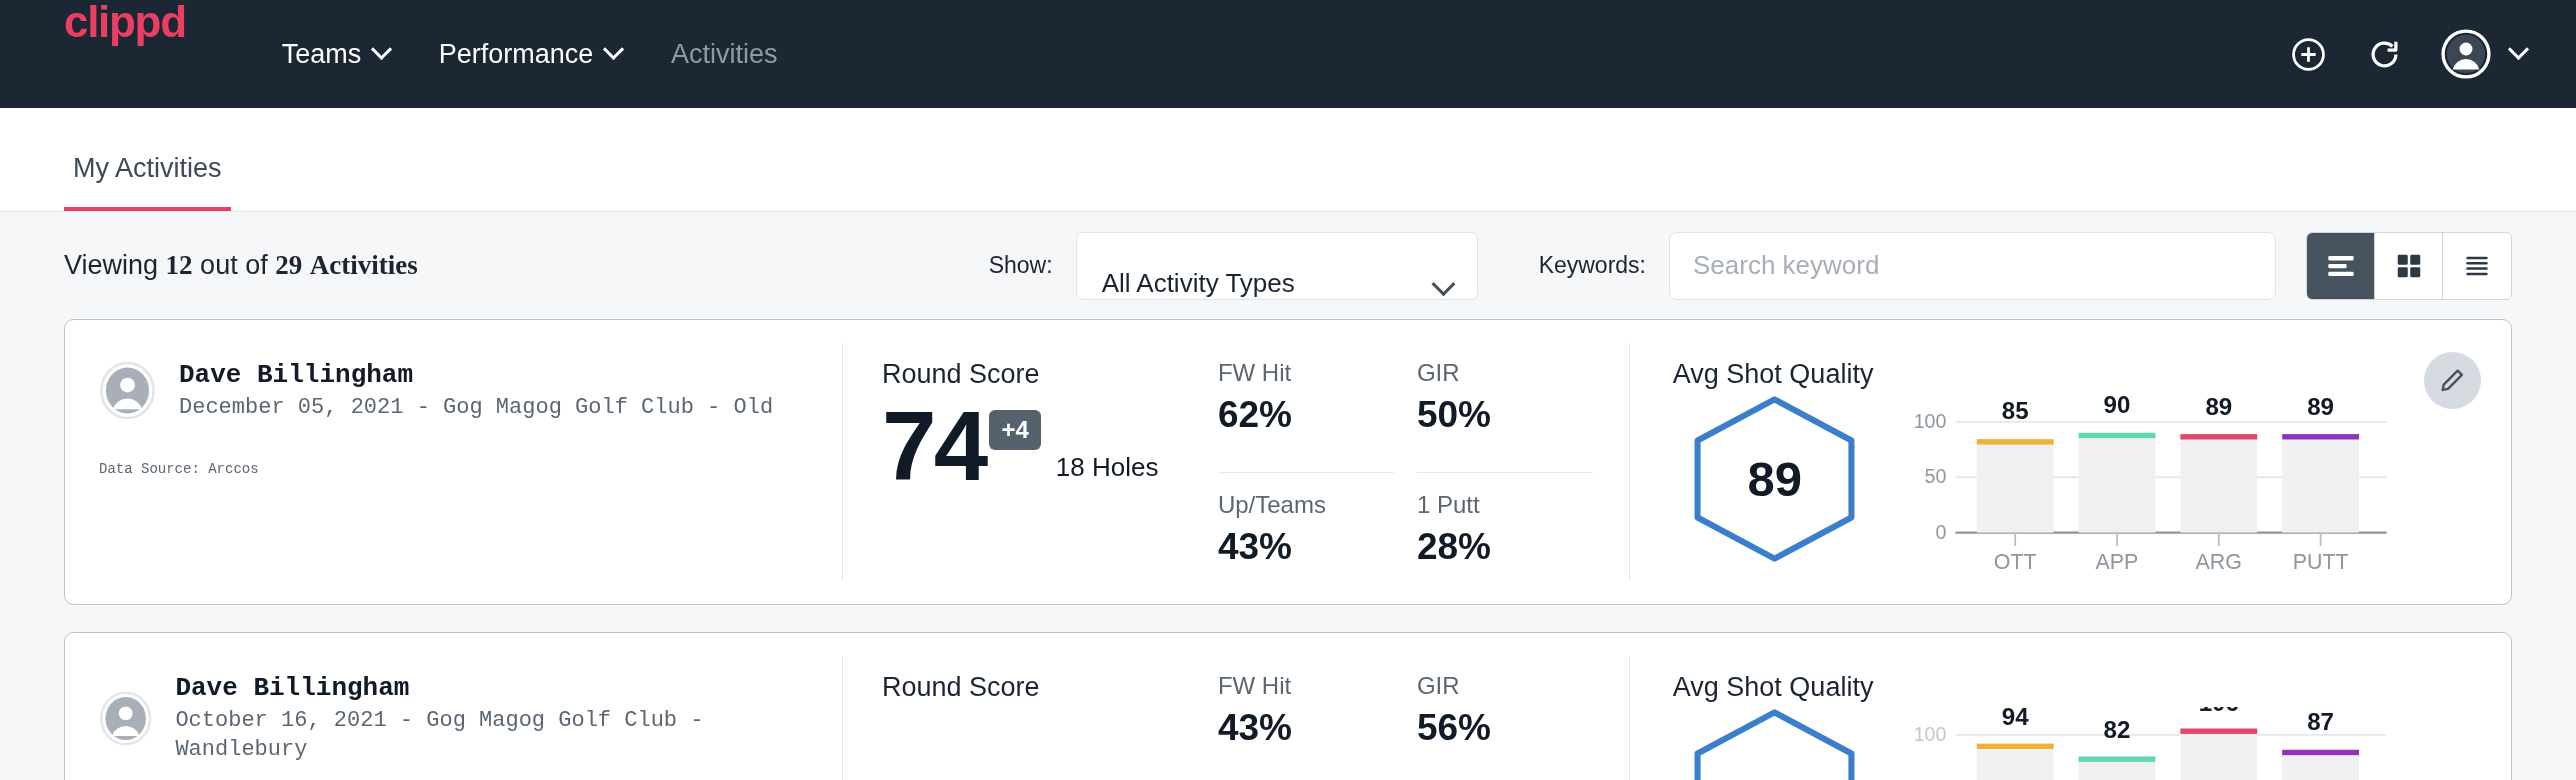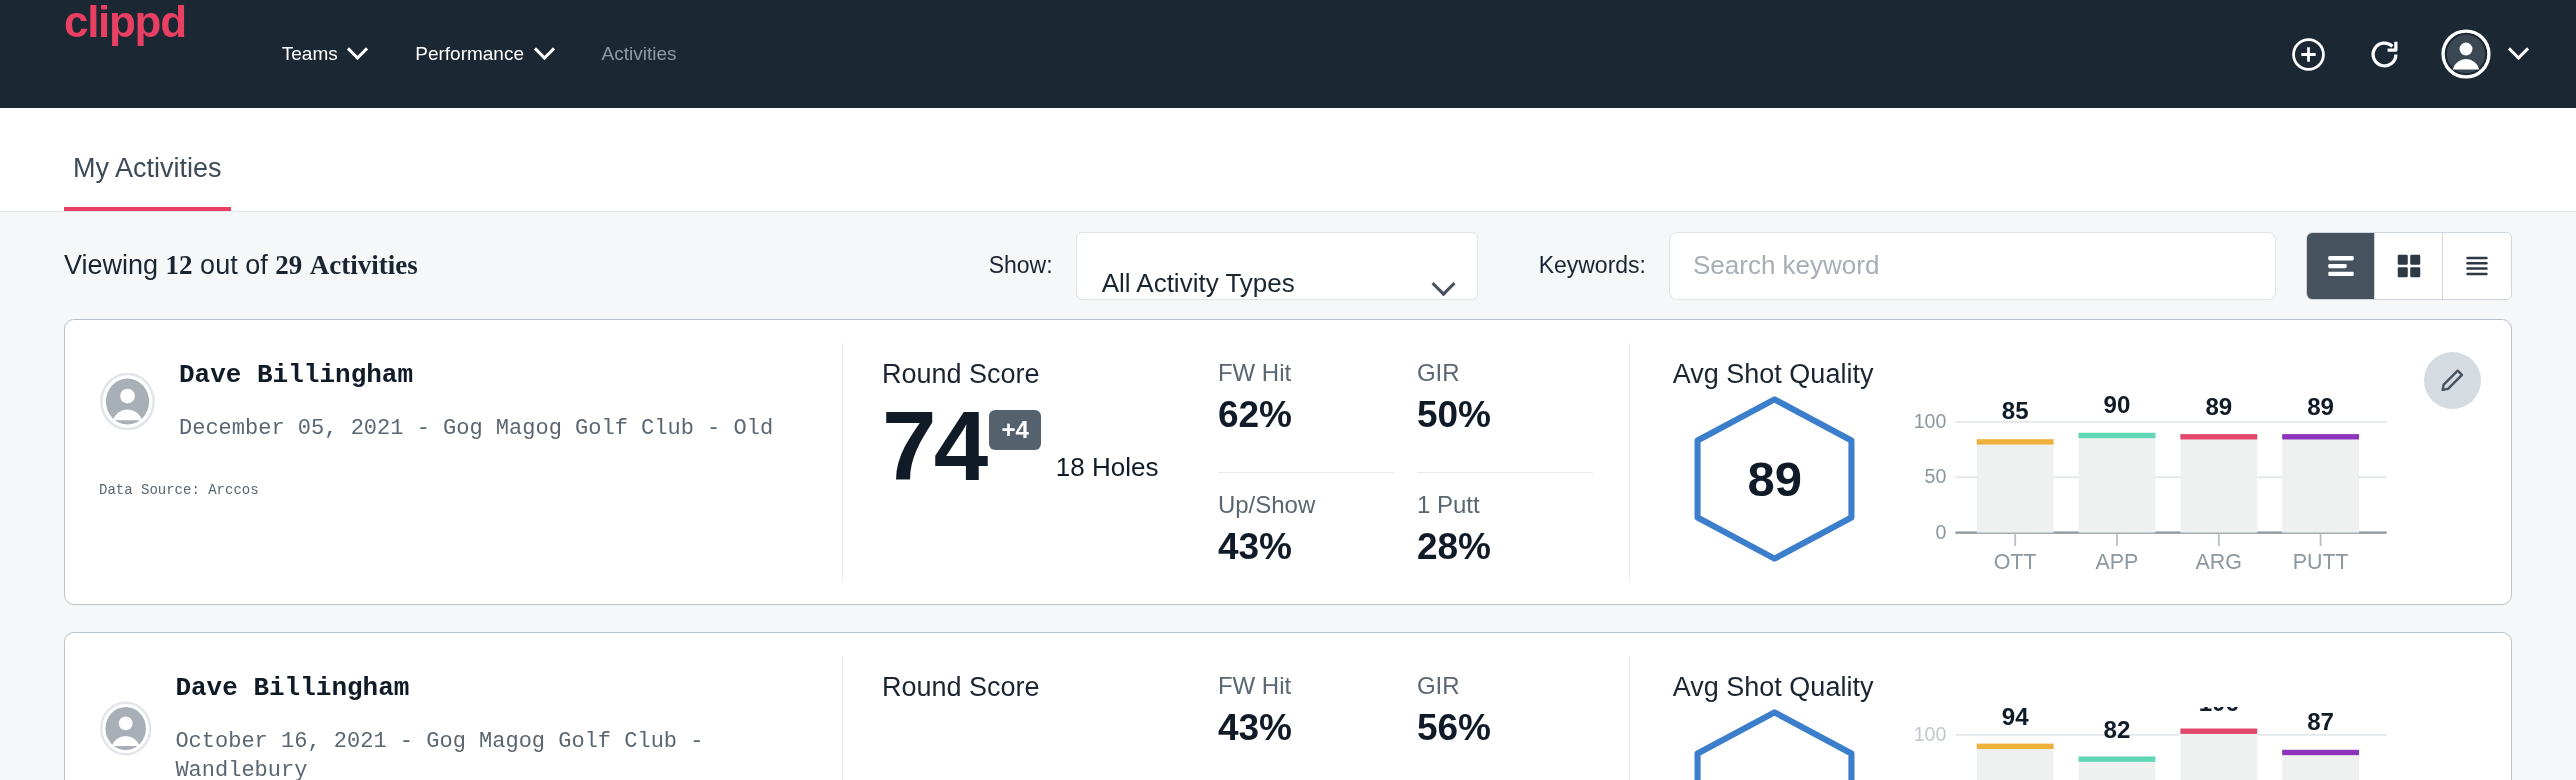--- a/index.html
+++ b/index.html
@@ -23,21 +23,21 @@
     font-weight: bold;
     color: #e83f63;
     letter-spacing: -1.3px;
     margin-right: 71px;
     line-height: 1;
   }
   .nav-items { display: flex; align-items: center; gap: 0; }
   .nav-item {
     display: flex; align-items: center; gap: 12.5px;
     color: #ffffff;
-    font-size: 19px;
+    font-size: 27px;
     padding: 12.5px 25px;
     cursor: pointer;
     white-space: nowrap;
   }
   .nav-item.muted { color: #8e9aa6; }
   .chev {
     width: 15px; height: 15px;
     border-right: 3.1px solid currentColor;
     border-bottom: 3.1px solid currentColor;
     transform: rotate(45deg) translate(-3.6px,-3.6px);
@@ -162,21 +162,21 @@
     width: 777px;
     padding: 39px 36px 0 34px;
     position: relative;
     font-family: Liberation Mono, monospace;
   }
   .who { display: flex; align-items: center; gap: 23px; }
   .who-text .name {
     font-size: 26px; font-weight: bold; color: #101b27; line-height: 1.25;
   }
   .who-text .meta {
-    font-size: 22px; color: #5a6671; line-height: 1.35; margin-top: 22px;
+    font-size: 22px; color: #5a6671; line-height: 1.35; margin-top: 1px;
   }
   .card-title {
     font-size: 37px; color: #101b27; margin-top: 34px; line-height: 1.2;
   }
   .data-source {
     font-size: 14px; color: #5a6671; margin-top: 39px;
   }
   .vdiv { width: 0.9px; background: #e6eaee; margin: 23px 0; }
 
   .sec-score { width: 375px; padding: 39px 0 0 39px; }
@@ -362,21 +362,21 @@
     <div class="sec-stats">
       <div class="stat-cell top">
         <div class="stat-label">FW Hit</div>
         <div class="stat-value">62%</div>
       </div>
       <div class="stat-cell top">
         <div class="stat-label">GIR</div>
         <div class="stat-value">50%</div>
       </div>
       <div class="stat-cell">
-        <div class="stat-label">Up/Show</div>
+        <div class="stat-label">Up/Teams</div>
         <div class="stat-value">43%</div>
       </div>
       <div class="stat-cell">
         <div class="stat-label">1 Putt</div>
         <div class="stat-value">28%</div>
       </div>
     </div>
 
     <div class="vdiv"></div>
 

